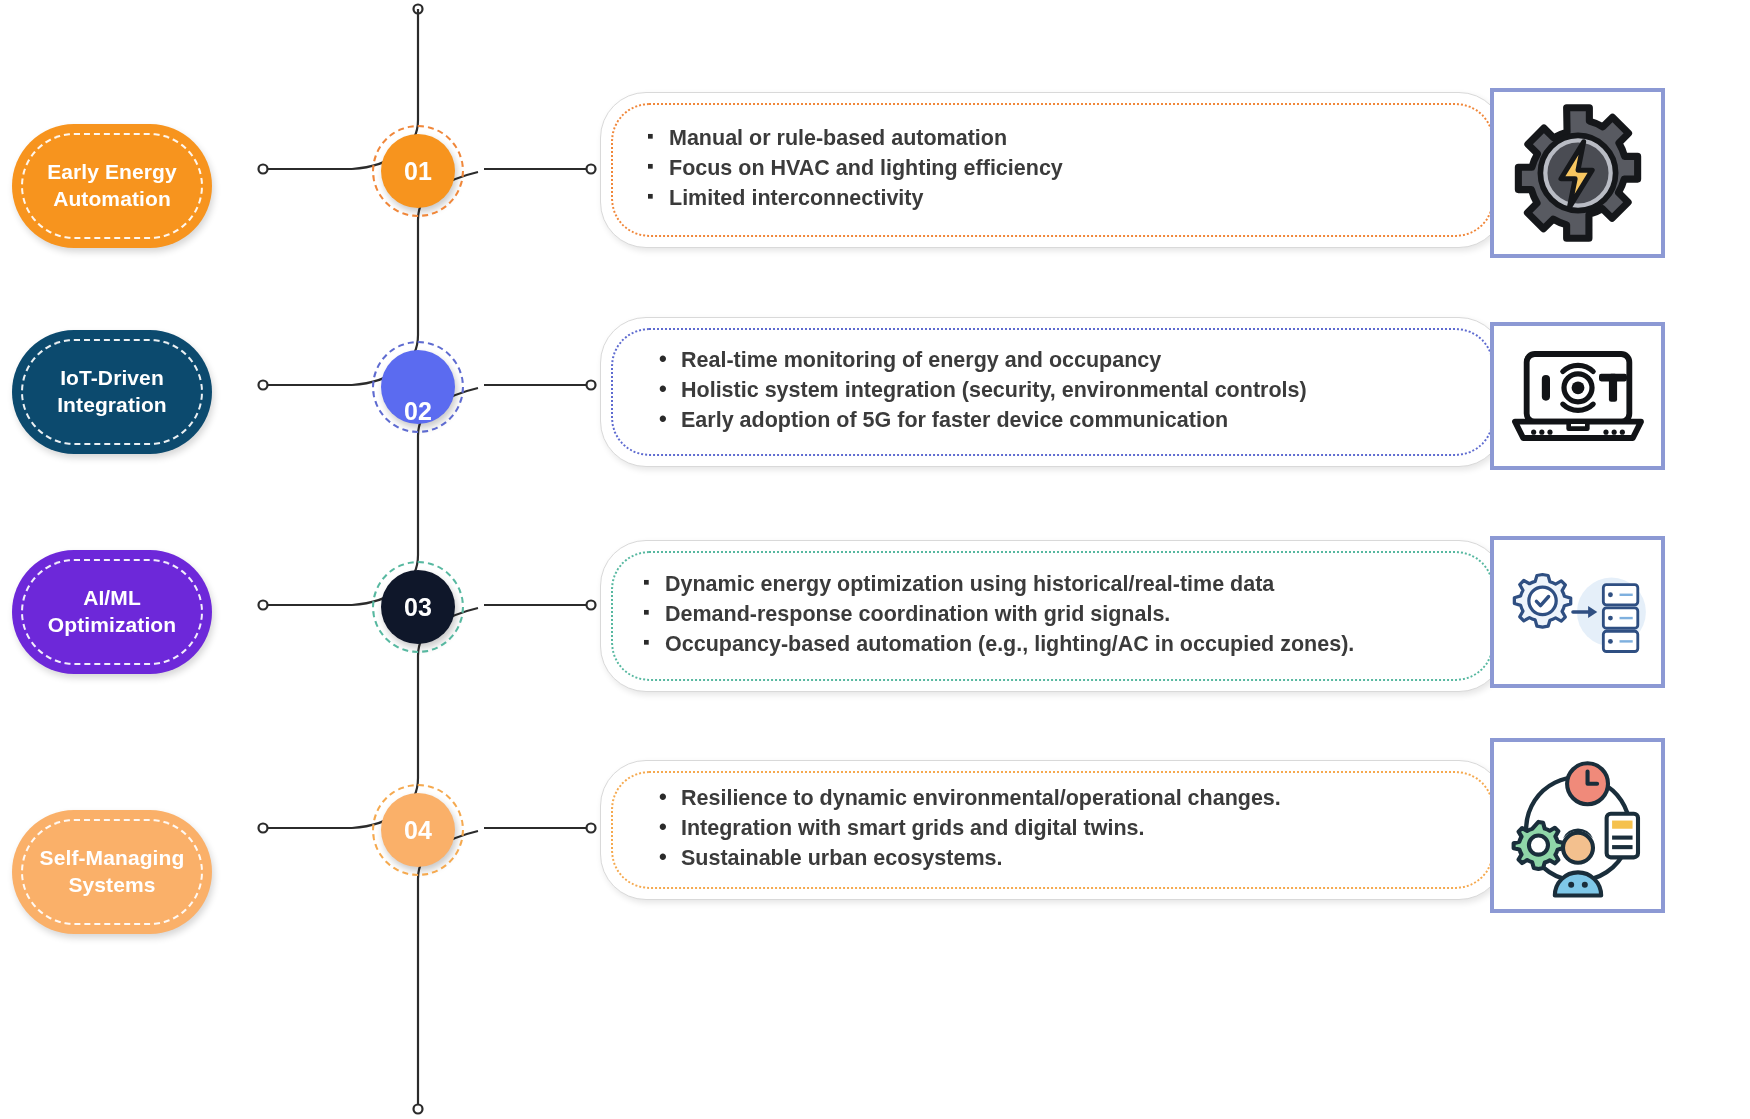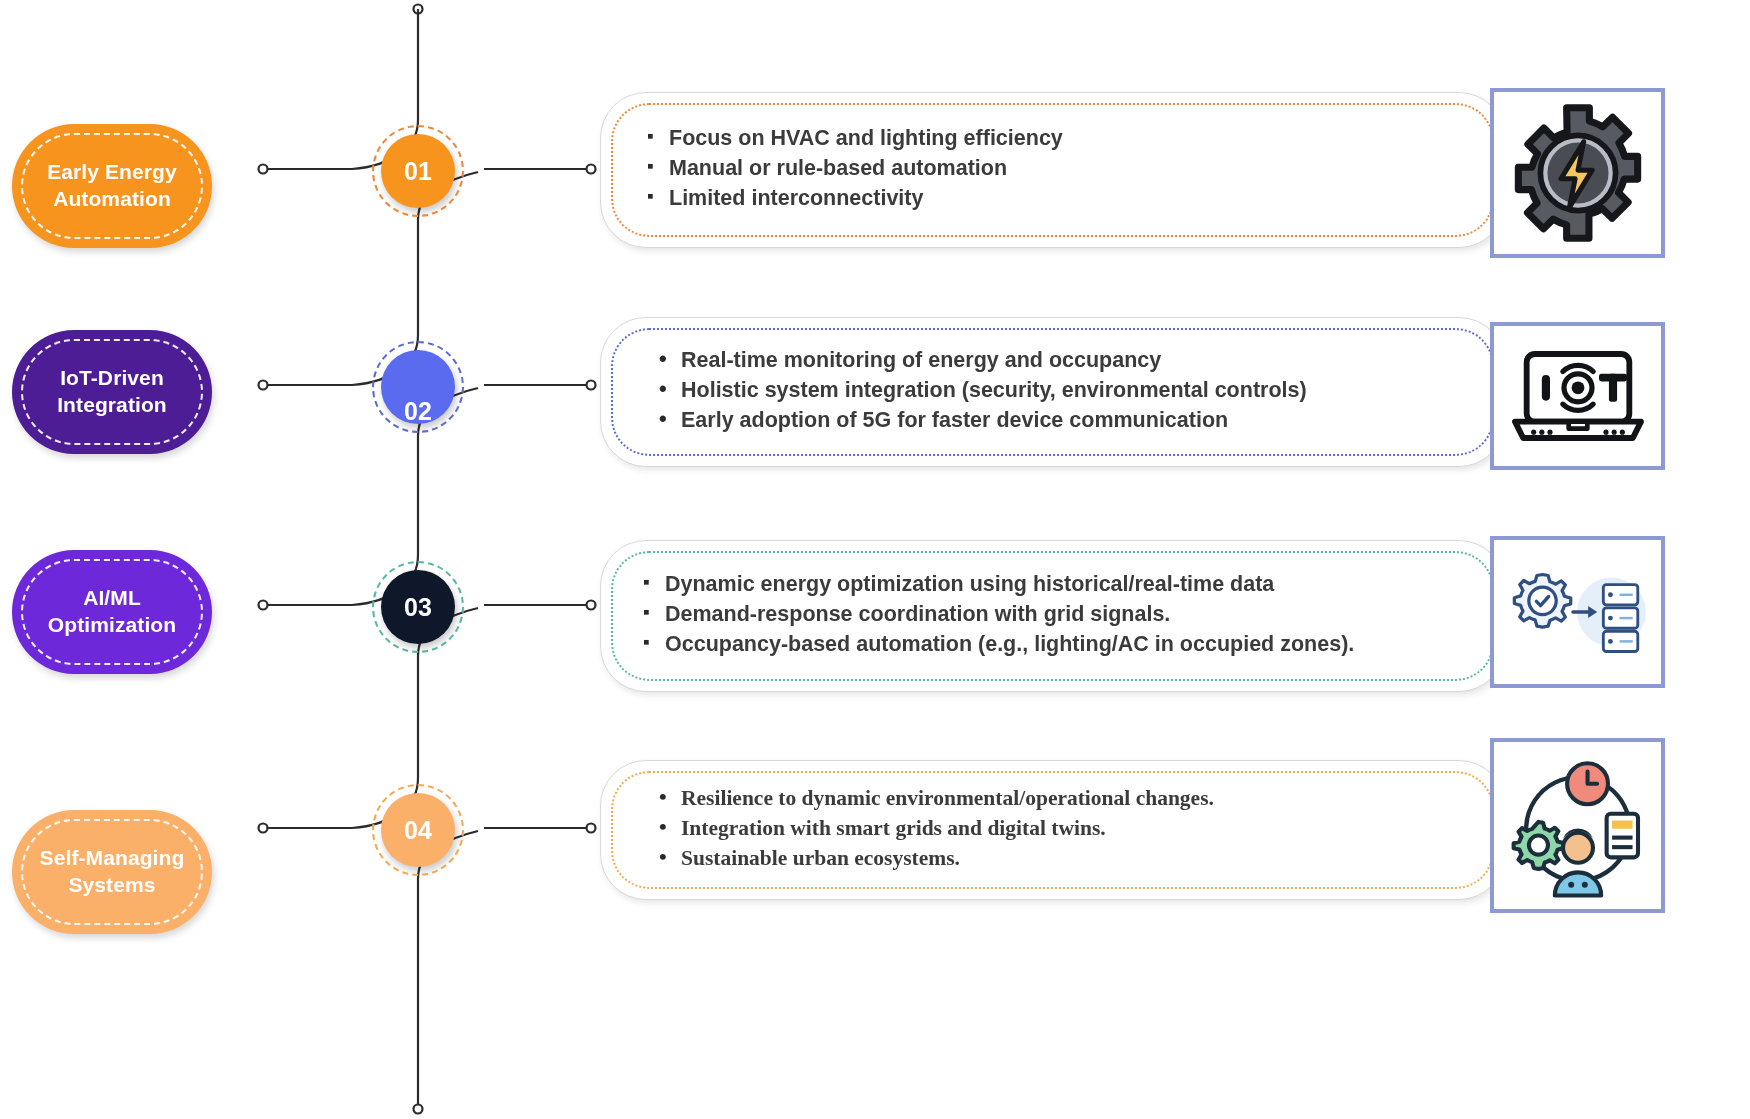--- a/index.html
+++ b/index.html
@@ -190,37 +190,37 @@
 
   <div class="num-bubble" style="left:381px; top:134px; background:#F7941E; color:#F0873A;">
     <span class="ring"></span>
     <span class="num-text" style="color:#fff;">01</span>
   </div>
 
   <div class="panel bullets-square" style="left:600px; top:92px; width:905px; height:156px;">
     <span class="dash-inner" style="border-color:#F0873A;"></span>
     <div class="list-wrap">
       <ul>
+        <li>Manual or rule-based automation</li>
         <li>Focus on HVAC and lighting efficiency</li>
-        <li>Manual or rule-based automation</li>
         <li>Limited interconnectivity</li>
       </ul>
     </div>
   </div>
 
   <div class="icon-card" style="left:1490px; top:88px; width:175px; height:170px;">
     <svg width="142" height="142" viewBox="0 0 100 100">
       <path d="M42 4 h16 v9.5 a37 37 0 0 1 9.5 4 l6.8-6.8 11.3 11.3 -6.8 6.8 a37 37 0 0 1 4 9.5 H92 v16 h-9.5 a37 37 0 0 1-4 9.5 l6.8 6.8 -11.3 11.3 -6.8-6.8 a37 37 0 0 1-9.5 4 V96 H42 v-9.5 a37 37 0 0 1-9.5-4 l-6.8 6.8 -11.3-11.3 6.8-6.8 a37 37 0 0 1-4-9.5 H8 V46 h9.5 a37 37 0 0 1 4-9.5 l-6.8-6.8 11.3-11.3 6.8 6.8 a37 37 0 0 1 9.5-4 Z" fill="#585a61" stroke="#15171a" stroke-width="5" stroke-linejoin="round"></path>
       <circle cx="50" cy="50" r="26" fill="#4a4c53" stroke="#15171a" stroke-width="5"></circle>
       <circle cx="50" cy="50" r="23" fill="none" stroke="#b9bcc4" stroke-width="3"></circle>
       <path d="M54 28 L38 54 h10 l-4 20 16-26 h-10 z" fill="#f8c660" stroke="#15171a" stroke-width="3.5" stroke-linejoin="round"></path>
     </svg>
   </div>
 
-  <div class="stage-pill" style="left:12px; top:330px; background:#4c1d95;">
+  <div class="stage-pill" style="left:12px; top:330px; background:#0c4a6e;">
     <span class="inner-dash"></span>
     <span class="pill-label">IoT-Driven
 Integration</span>
   </div>
 
   <div class="num-bubble" style="left:381px; top:350px; background:#5B6BF0; color:#5E6BD0;">
     <span class="ring"></span>
     <span class="num-text" style="color:#fff;margin-top:48px;">02</span>
   </div>
 
@@ -318,21 +318,21 @@
 Systems</span>
   </div>
 
   <div class="num-bubble" style="left:381px; top:793px; background:#FAB069; color:#F5A94F;">
     <span class="ring"></span>
     <span class="num-text" style="color:#fff;">04</span>
   </div>
 
   <div class="panel bullets-round" style="left:600px; top:760px; width:905px; height:140px;">
     <span class="dash-inner" style="border-color:#F5A94F;"></span>
-    <div class="list-wrap" style="left:58px;right:30px;font-family:Liberation Serif, serif;">
+    <div class="list-wrap" style="left:58px;right:30px;">
       <ul>
         <li>Resilience to dynamic environmental/operational changes.</li>
         <li>Integration with smart grids and digital twins.</li>
         <li>Sustainable urban ecosystems.</li>
       </ul>
     </div>
   </div>
 
   <div class="icon-card" style="left:1490px; top:738px; width:175px; height:175px;">
     <svg width="150" height="150" viewBox="0 0 110 110">

